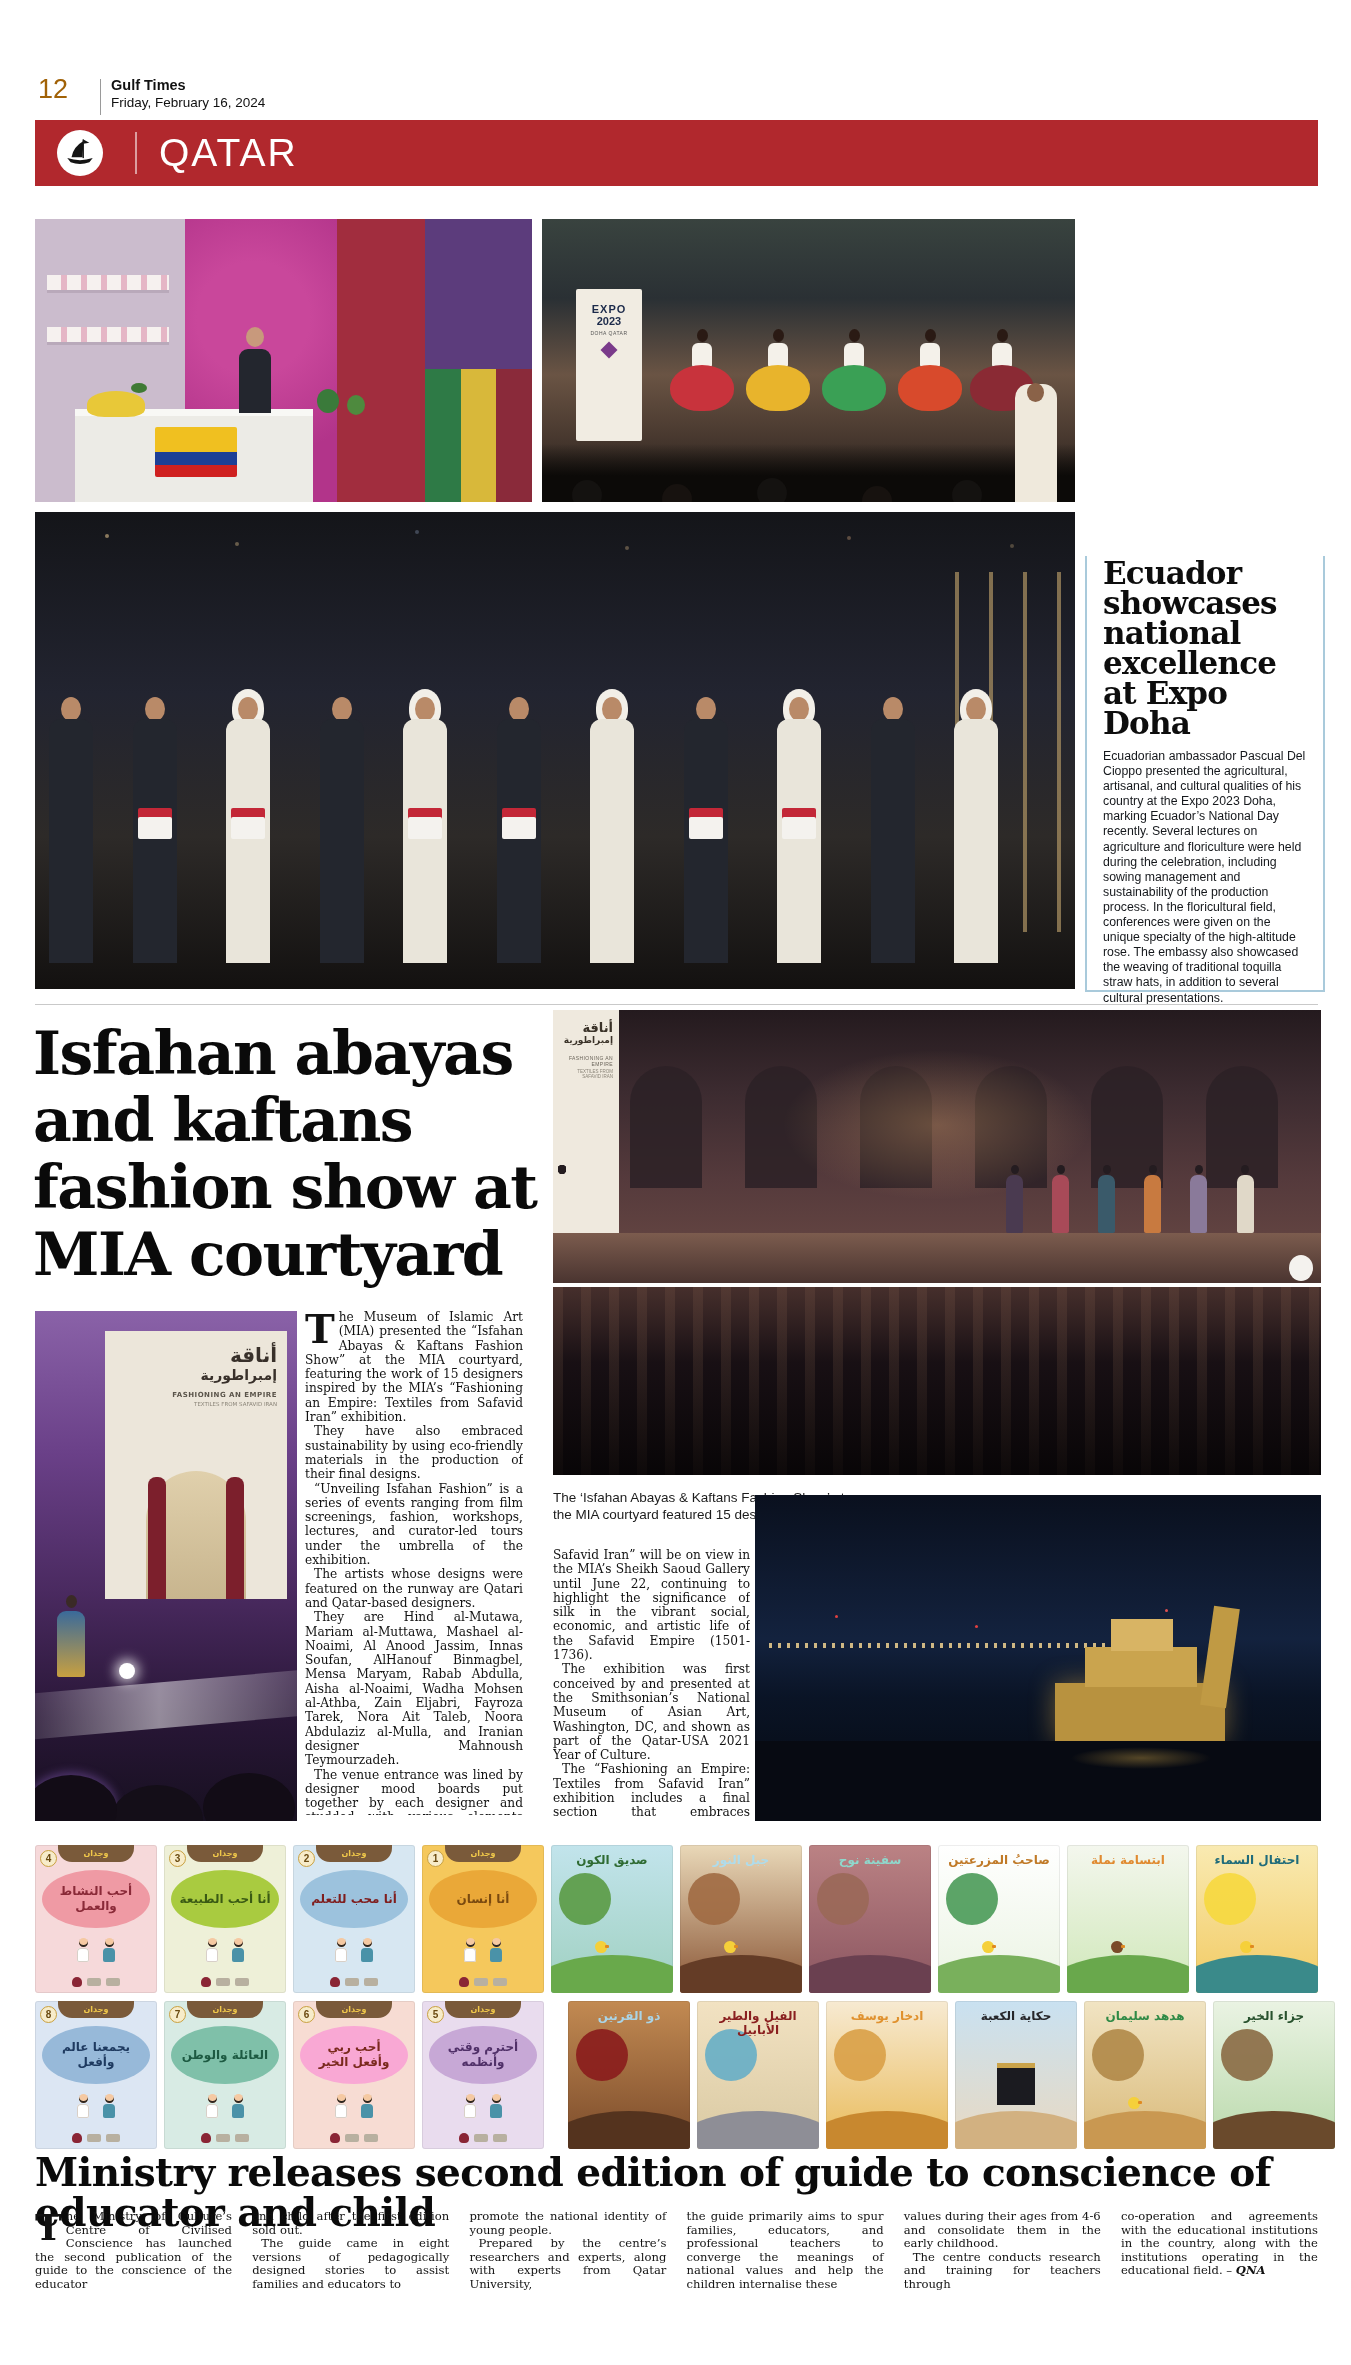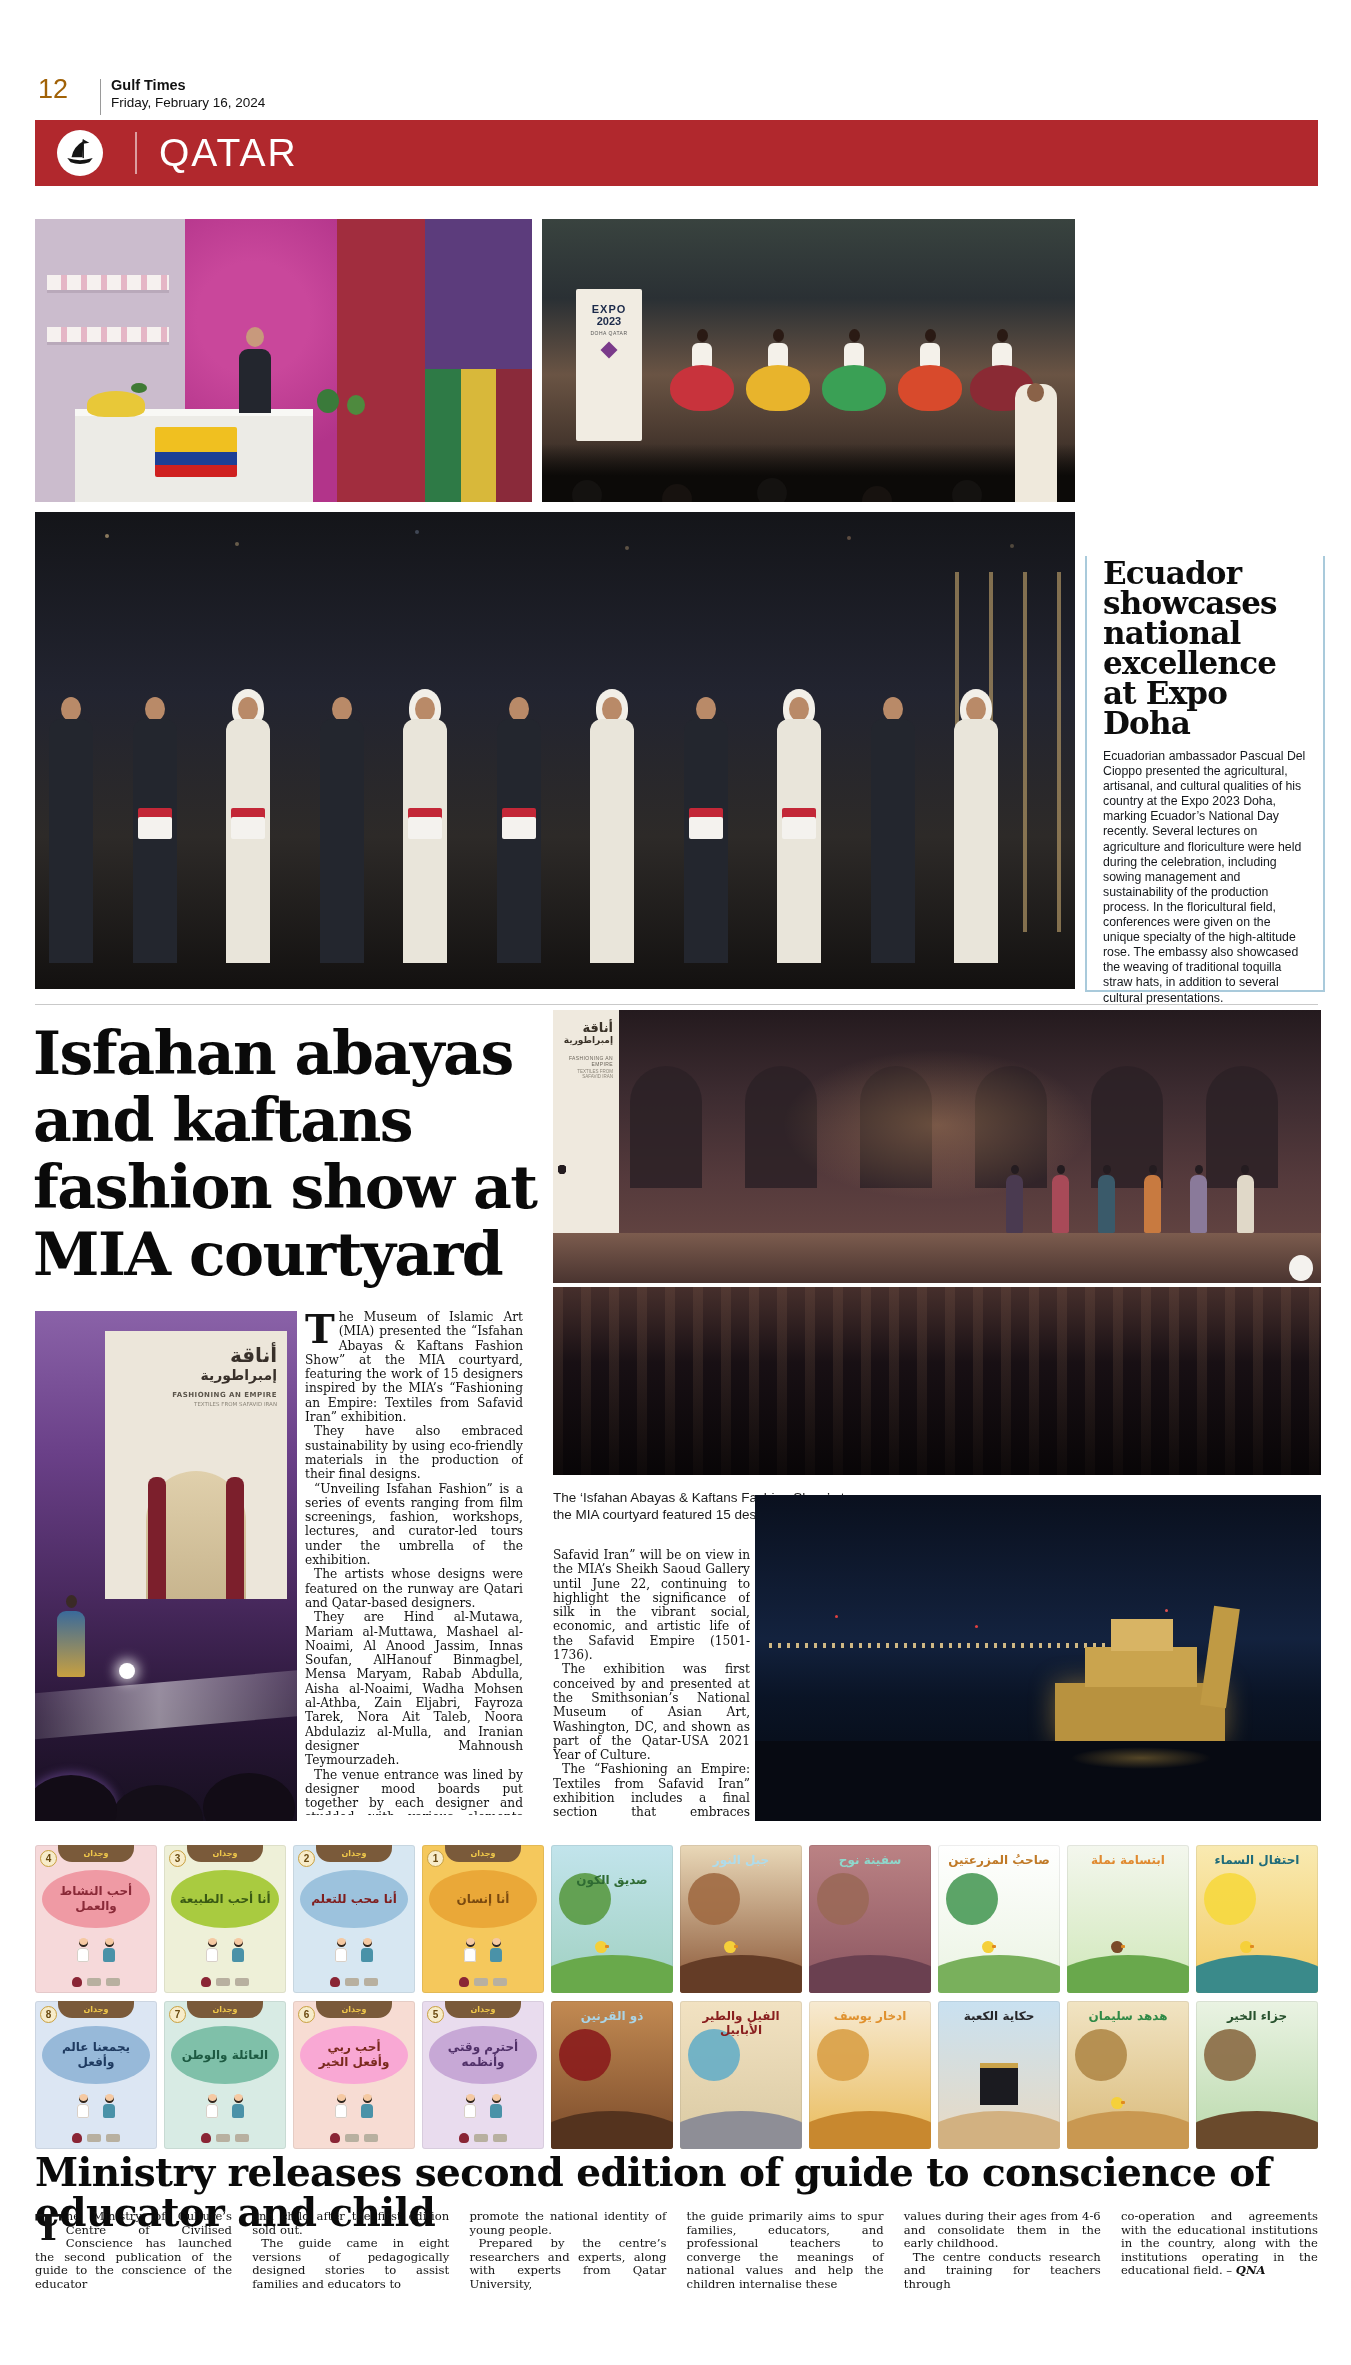--- a/index.html
+++ b/index.html
@@ -515,21 +515,21 @@
       <div class="logos">
         <span class="lgm"></span>
         <span class="lg"></span>
         <span class="lg"></span>
       </div>
     </div>
     <div class="cover story" style="background: linear-gradient(rgb(194, 228, 236), rgb(159, 208, 192));">
       <div class="extra" style="background: rgb(90, 154, 68);"></div>
       <div class="blob" style="background: rgb(105, 169, 75);"></div>
       <div class="chick"></div>
-      <span class="stitle" style="color: rgb(47, 107, 51); margin-top: 20px;">صديق الكون</span>
+      <span class="stitle" style="color: rgb(47, 107, 51);">صديق الكون</span>
     </div>
     <div class="cover story" style="background: linear-gradient(rgb(233, 216, 184), rgb(138, 86, 54));">
       <div class="extra" style="background: rgb(160, 106, 66);"></div>
       <div class="blob" style="background: rgb(100, 60, 38);"></div>
       <div class="chick"></div>
       <span class="stitle" style="color: rgb(174, 220, 236);">جبل النور</span>
     </div>
     <div class="cover story" style="background: linear-gradient(rgb(187, 130, 132), rgb(138, 85, 96));">
       <div class="extra" style="background: rgb(154, 104, 88);"></div>
       <div class="blob" style="background: rgb(106, 64, 80);"></div>
@@ -607,21 +607,21 @@
       <div class="oval" style="background: rgb(199, 168, 214);">
         <span class="ctitle" style="color: rgb(80, 48, 104);">أحترم وقتي وأنظمه</span>
       </div>
       <div class="kids"><span class="kid boy"><span class="khead"></span><span class="kbody"></span></span><span class="kid girl"><span class="khead"></span><span class="kbody"></span></span></div>
       <div class="logos">
         <span class="lgm"></span>
         <span class="lg"></span>
         <span class="lg"></span>
       </div>
     </div>
-    <div class="cover story" style="background: linear-gradient(rgb(194, 138, 82), rgb(122, 74, 42));">
+    <div class="cover story" style="background: linear-gradient(rgb(194, 138, 82), rgb(122, 74, 42)); margin-left: 17px;">
       <div class="extra" style="background: rgb(138, 28, 28);"></div>
       <div class="blob" style="background: rgb(84, 51, 30);"></div>
       <span class="stitle" style="color: rgb(170, 212, 230);">ذو القرنين</span>
     </div>
     <div class="cover story" style="background: linear-gradient(rgb(242, 226, 194), rgb(217, 201, 162));">
       <div class="extra" style="background: rgb(102, 174, 198);"></div>
       <div class="blob" style="background: rgb(142, 142, 150);"></div>
       <span class="stitle" style="color: rgb(138, 31, 31);">الفيل والطير الأبابيل</span>
     </div>
     <div class="cover story" style="background: linear-gradient(rgb(247, 234, 210), rgb(233, 186, 87));">

